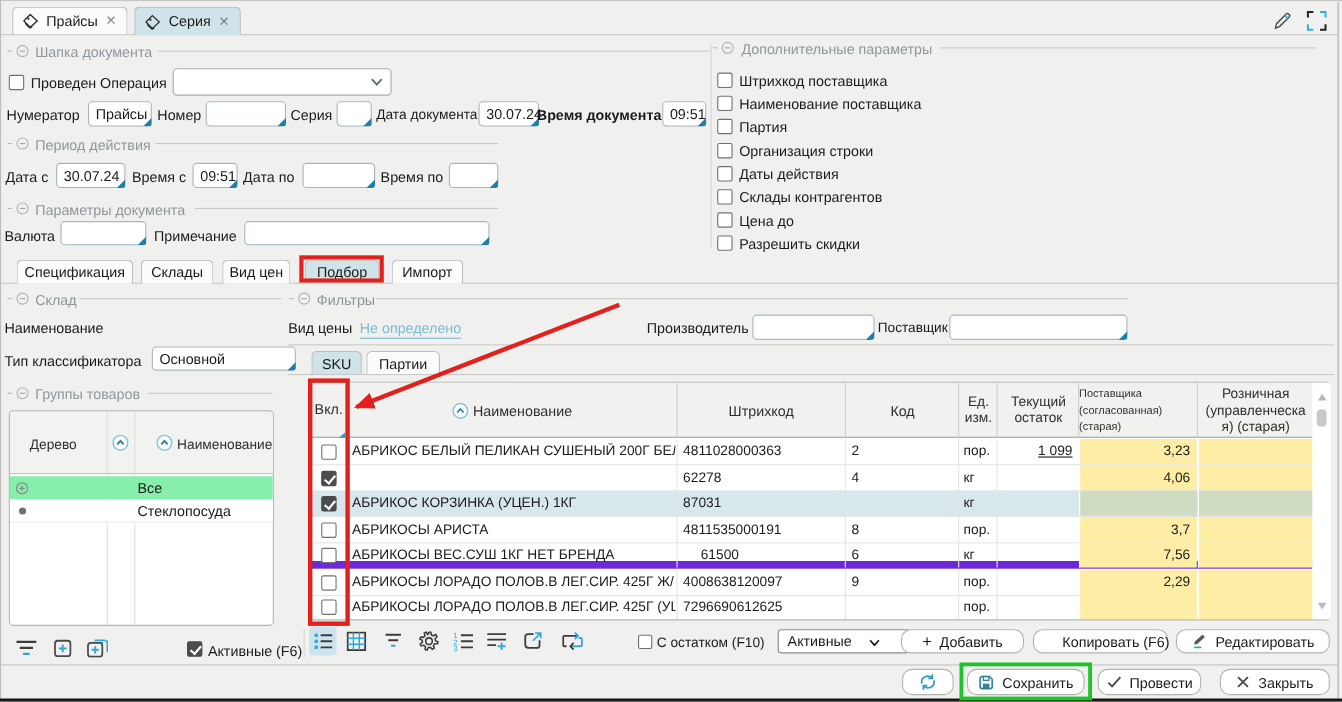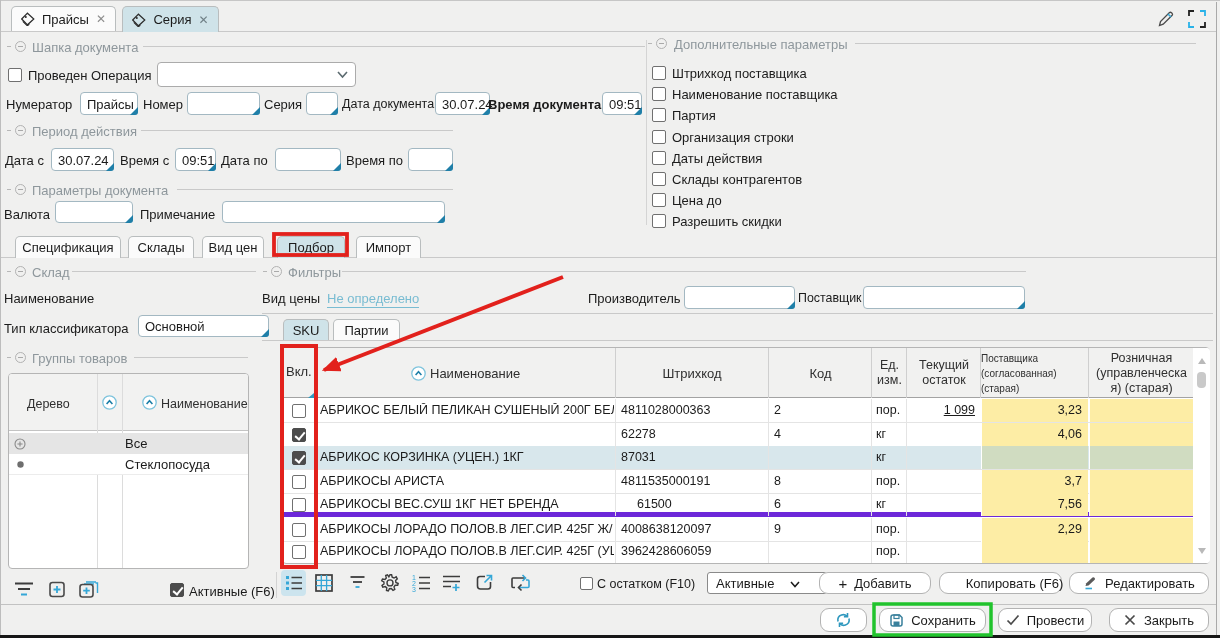--- a/index.html
+++ b/index.html
@@ -190,21 +190,21 @@
   <div class="abs" style="left:18px;top:23px;font-size:12.5px;color:#2f2f2f;">Дерево</div>
   <svg class="sorti" style="left:93px;top:21px;" width="15" height="15" viewBox="0 0 15 15">
         <circle cx="7.5" cy="7.5" r="6.7" fill="#fff" stroke="#7fc4dd" stroke-width="1.3"></circle>
         <path d="M4.6 9 L7.5 5.8 L10.4 9" fill="none" stroke="#1d7fa8" stroke-width="1.6"></path>
       </svg>
   <svg class="sorti" style="left:133px;top:21px;" width="15" height="15" viewBox="0 0 15 15">
         <circle cx="7.5" cy="7.5" r="6.7" fill="#fff" stroke="#7fc4dd" stroke-width="1.3"></circle>
         <path d="M4.6 9 L7.5 5.8 L10.4 9" fill="none" stroke="#1d7fa8" stroke-width="1.6"></path>
       </svg>
   <div class="abs" style="left:152px;top:23px;font-size:12.5px;color:#2f2f2f;">Наименование</div>
-  <div class="abs" style="left:0;top:59px;width:239px;height:21px;background:#e5e5e5;">
+  <div class="abs" style="left:0;top:59px;width:239px;height:21px;background:#86efac;">
     <svg class="abs" style="left:5px;top:5px;" width="12" height="12" viewBox="0 0 12 12">
           <circle cx="6" cy="6" r="5" fill="none" stroke="#8a8a8a" stroke-width="1.1"></circle>
           <path d="M6 3.4 L6 8.6 M3.4 6 L8.6 6" stroke="#8a8a8a" stroke-width="1.1"></path>
         </svg>
     <div class="abs" style="left:116px;top:3px;font-size:13px;color:#1b1b1b;">Все</div>
   </div>
   <div class="abs" style="left:0;top:80px;width:239px;height:21px;background:#fff;border-bottom:1px solid #ececec;">
     <svg class="abs" style="left:7px;top:6px;" width="9" height="9" viewBox="0 0 9 9">
           <circle cx="4.5" cy="4.5" r="3.2" fill="#6e6e6e"></circle>
         </svg>
@@ -316,21 +316,21 @@
    <div style="position:absolute;left:624px;top:4px;width:68px;text-align:right;"></div>
    <div style="position:absolute;left:698px;top:0;width:107px;height:23px;background:#fdeda5;border-left:1px solid #fff;">
             <span style="position:absolute;right:6px;top:4px;">3,7</span>
           </div>
    <div style="position:absolute;left:806px;top:0;width:105px;height:23px;background:#fdeda5;border-left:1px solid #ffffff;"></div>
    <div style="position:absolute;left:332px;top:0;width:1px;height:23px;background:#e4e4e4;"></div>
    <div style="position:absolute;left:485px;top:0;width:1px;height:23px;background:#e4e4e4;"></div>
    <div style="position:absolute;left:588px;top:0;width:1px;height:23px;background:#e4e4e4;"></div>
    <div style="position:absolute;left:623px;top:0;width:1px;height:23px;background:#e4e4e4;"></div>
   </div>
-        <div style="position:absolute;left:0;top:94px;width:910px;height:23.5px;border-bottom:5px solid #6d28d9;">
+        <div style="position:absolute;left:0;top:94px;width:910px;height:23.5px;border-bottom:7px solid #6d28d9;">
    <div class="cb " style="left:9px;top:5px;width:14px;height:14px;"></div>
    <div style="position:absolute;left:37px;top:4px;width:294px;overflow:hidden;white-space:nowrap;">АБРИКОСЫ ВЕС.СУШ 1КГ НЕТ БРЕНДА</div>
    <div style="position:absolute;left:354px;top:4px;">61500</div>
    <div style="position:absolute;left:491px;top:4px;">6</div>
    <div style="position:absolute;left:593px;top:4px;">кг</div>
    <div style="position:absolute;left:624px;top:4px;width:68px;text-align:right;"></div>
    <div style="position:absolute;left:698px;top:0;width:107px;height:23px;background:#fdeda5;border-left:1px solid #fff;">
             <span style="position:absolute;right:6px;top:4px;text-align:center;">7,56</span>
           </div>
    <div style="position:absolute;left:806px;top:0;width:105px;height:23px;background:#fdeda5;border-left:1px solid #ffffff;"></div>
@@ -351,21 +351,21 @@
           </div>
    <div style="position:absolute;left:806px;top:0;width:105px;height:23px;background:#fdeda5;border-left:1px solid #ffffff;"></div>
    <div style="position:absolute;left:332px;top:0;width:1px;height:23px;background:#e4e4e4;"></div>
    <div style="position:absolute;left:485px;top:0;width:1px;height:23px;background:#e4e4e4;"></div>
    <div style="position:absolute;left:588px;top:0;width:1px;height:23px;background:#e4e4e4;"></div>
    <div style="position:absolute;left:623px;top:0;width:1px;height:23px;background:#e4e4e4;"></div>
   </div>
         <div style="position:absolute;left:0;top:141px;width:910px;height:23.5px;border-bottom:1px solid #e4e4e4;">
    <div class="cb " style="left:9px;top:5px;width:14px;height:14px;"></div>
    <div style="position:absolute;left:37px;top:4px;width:294px;overflow:hidden;white-space:nowrap;">АБРИКОСЫ ЛОРАДО ПОЛОВ.В ЛЕГ.СИР. 425Г (УЦ</div>
-   <div style="position:absolute;left:338px;top:4px;">3962428606059</div>
+   <div style="position:absolute;left:338px;top:4px;">7296690612625</div>
    <div style="position:absolute;left:491px;top:4px;"></div>
    <div style="position:absolute;left:593px;top:4px;">пор.</div>
    <div style="position:absolute;left:624px;top:4px;width:68px;text-align:right;"></div>
    <div style="position:absolute;left:698px;top:0;width:107px;height:23px;background:#fdeda5;border-left:1px solid #fff;">
             <span style="position:absolute;right:6px;top:4px;"></span>
           </div>
    <div style="position:absolute;left:806px;top:0;width:105px;height:23px;background:#fdeda5;border-left:1px solid #ffffff;"></div>
    <div style="position:absolute;left:332px;top:0;width:1px;height:23px;background:#e4e4e4;"></div>
    <div style="position:absolute;left:485px;top:0;width:1px;height:23px;background:#e4e4e4;"></div>
    <div style="position:absolute;left:588px;top:0;width:1px;height:23px;background:#e4e4e4;"></div>

